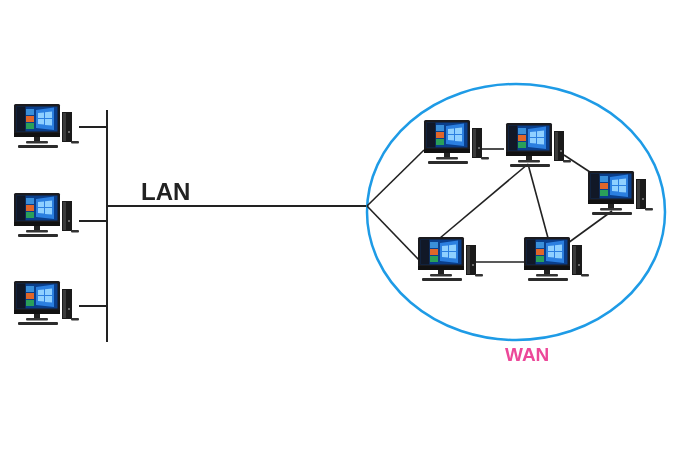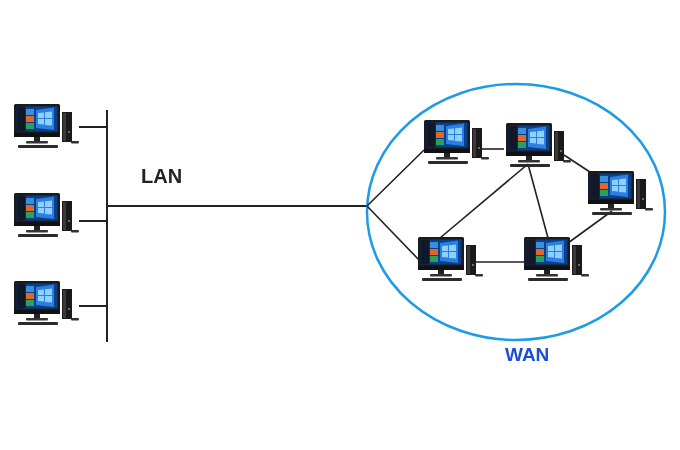--- a/index.html
+++ b/index.html
@@ -1,19 +1,19 @@
 <!DOCTYPE html>
 <html><head>
 <meta charset="utf-8">
 <style>
   html,body{margin:0;padding:0;background:#ffffff;}
   #stage{position:relative;width:680px;height:450px;overflow:hidden;background:#fff;font-family:"Liberation Sans",sans-serif;}
   svg{position:absolute;left:0;top:0;}
   .lbl{position:absolute;font-family:"Liberation Sans",sans-serif;font-weight:bold;}
-  #lan-label{left:141px;top:165px;font-size:20px;}
+  #lan-label{left:141px;top:178px;font-size:24px;}
   #wan-label{left:505px;top:344px;font-size:19px;}
 </style>
 </head>
 <body>
 
 <div id="stage">
   <svg id="svg" width="680" height="450" viewBox="0 0 680 450">
     <defs>
       <g id="pc">
 
@@ -67,14 +67,14 @@
     <use href="#pc" x="14" y="281"></use>
 
     <use href="#pc" x="424" y="120"></use>
     <use href="#pc" x="506" y="123"></use>
     <use href="#pc" x="588" y="171"></use>
     <use href="#pc" x="418" y="237"></use>
     <use href="#pc" x="524" y="237"></use>
   </svg>
 
   <div id="lan-label" class="lbl" style="color: rgb(34, 34, 34);">LAN</div>
-  <div id="wan-label" class="lbl" style="color: #1d4ed8;">WAN</div>
+  <div id="wan-label" class="lbl" style="color: #ec4899;">WAN</div>
 </div>
 
 </body></html>

